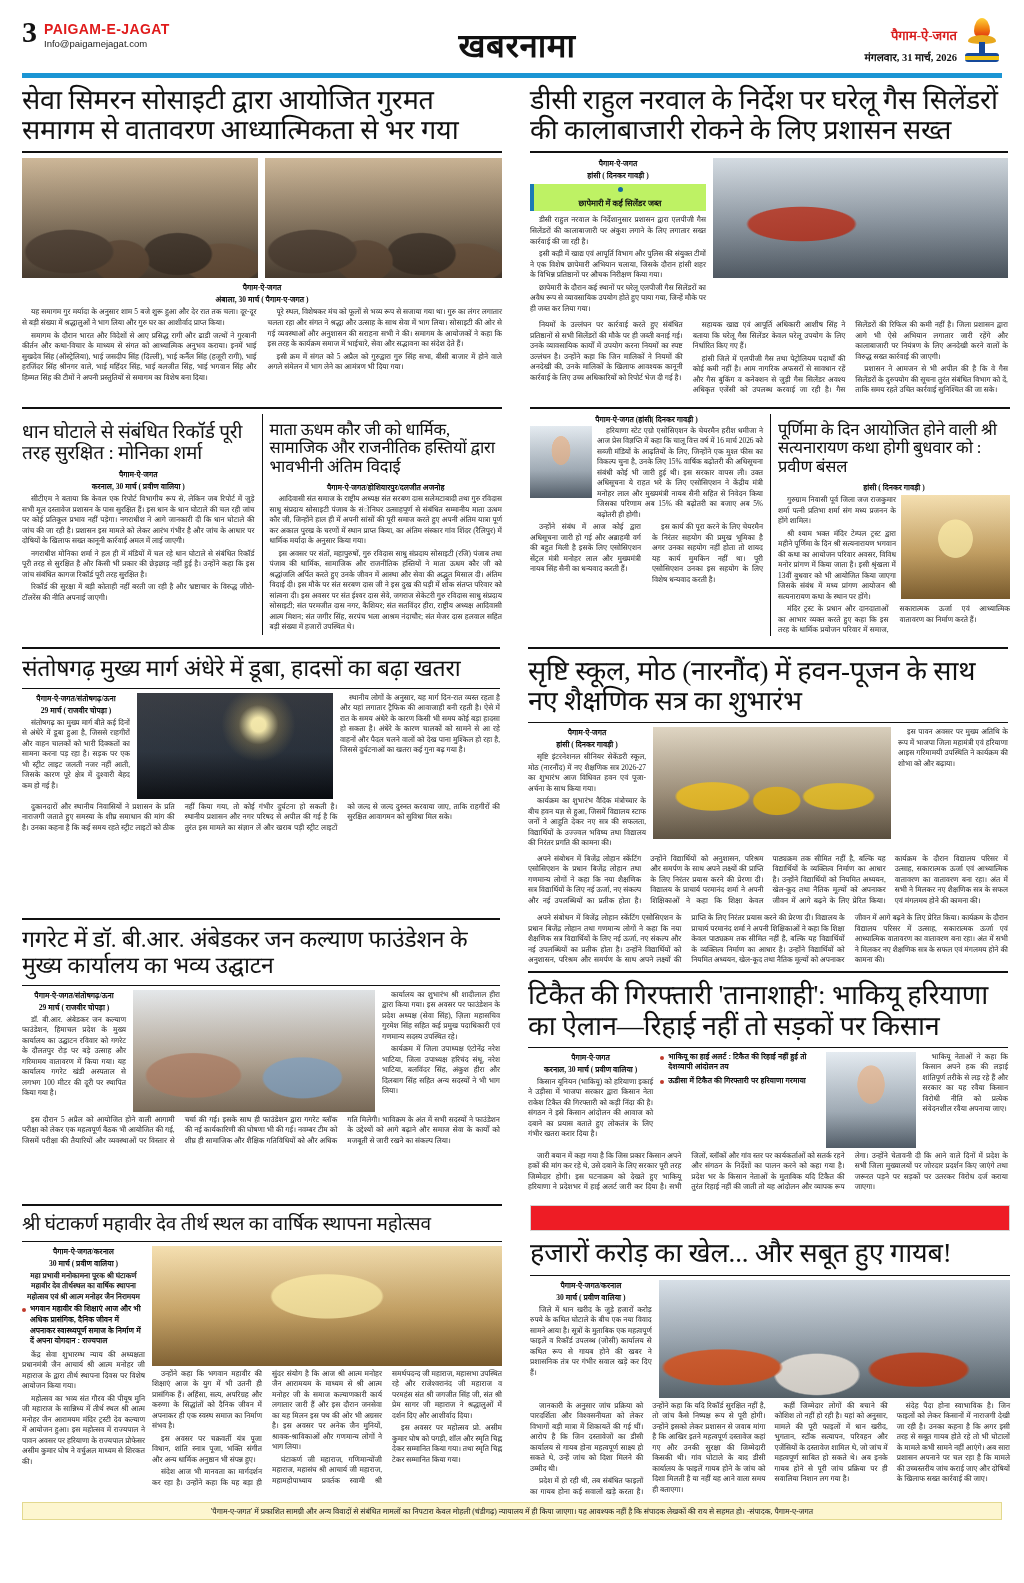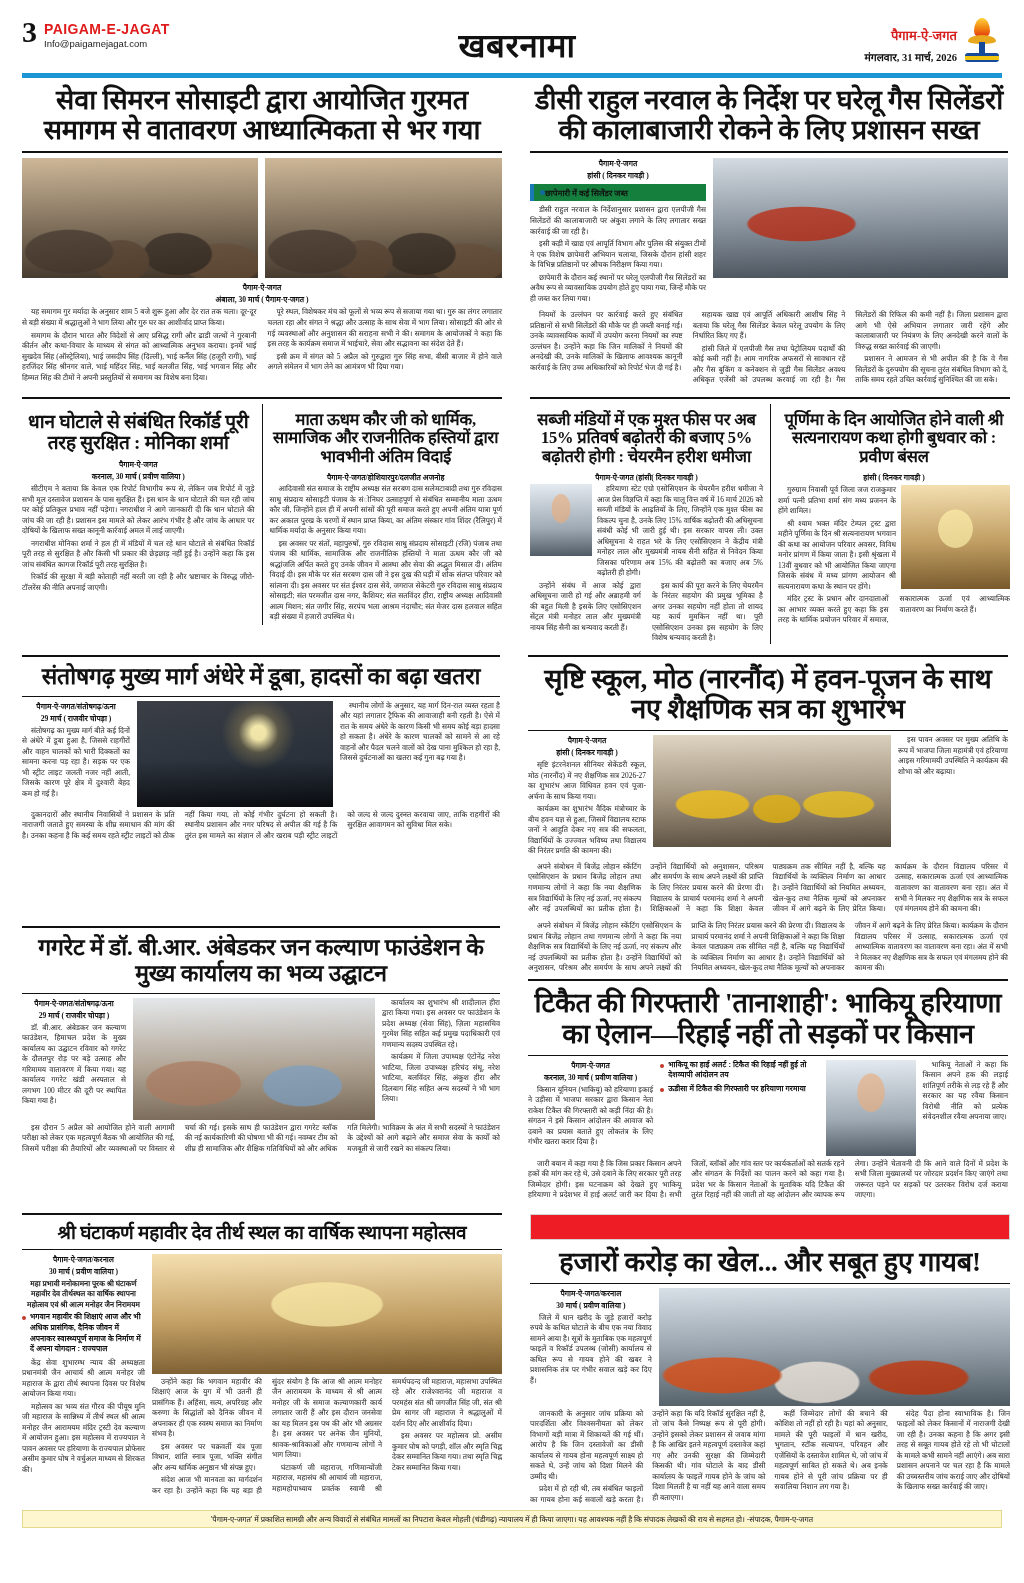--- a/index.html
+++ b/index.html
@@ -38,21 +38,21 @@
   .rule-blue { height:5px; background:#1b95d4; margin-top:6px; }
 
   
   .two-col { display:flex; gap:14px; }
   .half { width:480px; }
   .vline { width:1px; background:#111; align-self:stretch; }
 
   
   h1.hl {
     font-family:"Liberation Serif", serif;
-    font-weight:bold; text-align:center; margin:7px 0 6px;
+    font-weight:normal; text-align:left; margin:7px 0 6px;
     line-height:1.12; letter-spacing:-0.2px;
   }
   .hl-xl { font-size:27px; }
   .hl-lg { font-size:23px; }
   .hl-md { font-size:19px; }
   .hl-sm { font-size:16.5px; }
 
   .hr-b { border-top:2px solid #111; margin:5px 0; }
   .hr-t { border-top:1px solid #111; margin:4px 0; }
 
@@ -99,23 +99,23 @@
   .ph.truck { background:
       radial-gradient(ellipse at 30% 55%, #b7321f 0 18%, transparent 19%),
       linear-gradient(#cbd4dc,#8e9aa6 52%,#55606b); }
   .ph.yellowgroup { background:
       radial-gradient(ellipse at 25% 62%, #f2c01c 0 14%, transparent 15%),
       radial-gradient(ellipse at 52% 66%, #e8b615 0 13%, transparent 14%),
       radial-gradient(ellipse at 78% 62%, #f0c423 0 13%, transparent 14%),
       linear-gradient(#d9cdb6,#a08f76 60%,#6a5d4a); }
 
   
-  .hlbox { background:#15803d; border-left:4px solid #1b7ab5; padding:3px 6px;
+  .hlbox { background:#bef264; border-left:4px solid #1b7ab5; padding:3px 6px;
            font-size:8.2px; font-weight:bold; font-family:"Liberation Serif", serif;
-           display:flex; align-items:center; margin:4px 0; }
+           display:flex; align-items:center; gap:5px; margin:4px 0;flex-direction:column; }
   .dot { width:5px; height:5px; border-radius:50%; background:#15699e; flex:0 0 auto; }
   .bulletlist { font-size:7.6px; font-family:Liberation Sans, sans-serif; line-height:1.4; }
   .bulletlist .bi { display:flex; gap:4px; margin-bottom:3px; font-weight:bold; }
   .bulletlist .bi .dt { width:4px;height:4px;border-radius:50%;background:#c0392b; margin-top:4px; flex:0 0 auto;}
 
   .redbar { background:#ee1c25; height:26px; margin:6px 0 2px; border:1px solid #d4d4d4; }
 
   .footer-note { background:#fdf6cf; border:1px solid #e3d98f; text-align:center;
     font-size:7.6px; font-family:"Liberation Serif", serif; padding:3px 4px; margin-top:5px; }
 
@@ -229,21 +229,20 @@
         </div>
       </div>
     </div>
 
     <div class="vline"></div>
 
     <div class="half">
       <div class="hr-b"></div>
       <div class="flexrow">
         <div style="width:240px;">
-          <h1 class="hl hl-sm">सब्जी मंडियों में एक मुश्त फीस पर अब 15% प्रतिवर्ष बढ़ोतरी की बजाए 5% बढ़ोतरी होगी : चेयरमैन हरीश धमीजा</h1>
           <div class="byline">पैगाम-ऐ-जगत (हांसी( दिनकर गावड़ी )</div>
           <div class="flexrow" style="align-items:flex-start; gap:5px;">
             <div class="ph portrait" style="width:62px;height:72px;flex:0 0 auto;"></div>
             <div class="body" style="flex:1;">
               <p>हरियाणा स्टेट एग्रो एसोसिएशन के चेयरमैन हरीश धमीजा ने आज प्रेस विज्ञप्ति में कहा कि चालू वित्त वर्ष में 16 मार्च 2026 को सब्जी मंडियों के आढ़तियों के लिए, जिन्होंने एक मुश्त फीस का विकल्प चुना है, उनके लिए 15% वार्षिक बढ़ोतरी की अधिसूचना संबंधी कोई भी जारी हुई थी। इस सरकार वापस ली। उक्त अधिसूचना ये राहत भरे के लिए एसोसिएशन ने केंद्रीय मंत्री मनोहर लाल और मुख्यमंत्री नायब सैनी सहित से निवेदन किया जिसका परिणाम अब 15% की बढ़ोतरी का बजाए अब 5% बढ़ोतरी ही होगी।</p>
             </div>
           </div>
           <div class="cols2 body">
             <p>उन्होंने संबंध में आज कोई द्वारा अधिसूचना जारी हो गई और अब्राहमी वर्ग की बहुत मिली है इसके लिए एसोसिएशन सेंट्रल मंत्री मनोहर लाल और मुख्यमंत्री नायब सिंह सैनी का धन्यवाद करती हैं।</p>
             <p>इस कार्य की पूरा करने के लिए चेयरमैन के निरंतर सहयोग की प्रमुख भूमिका है अगर उनका सहयोग नहीं होता तो शायद यह कार्य मुमकिन नहीं था। पूरी एसोसिएशन उनका इस सहयोग के लिए विशेष धन्यवाद करती है।</p>

